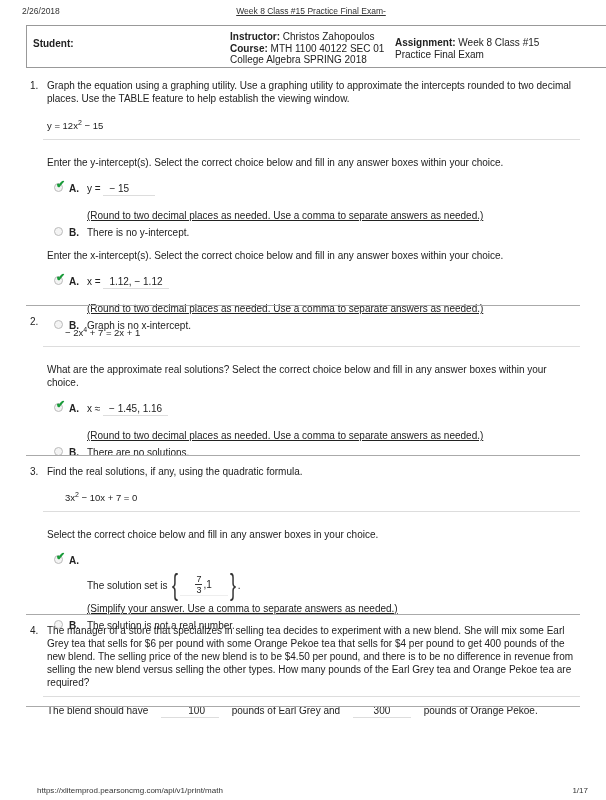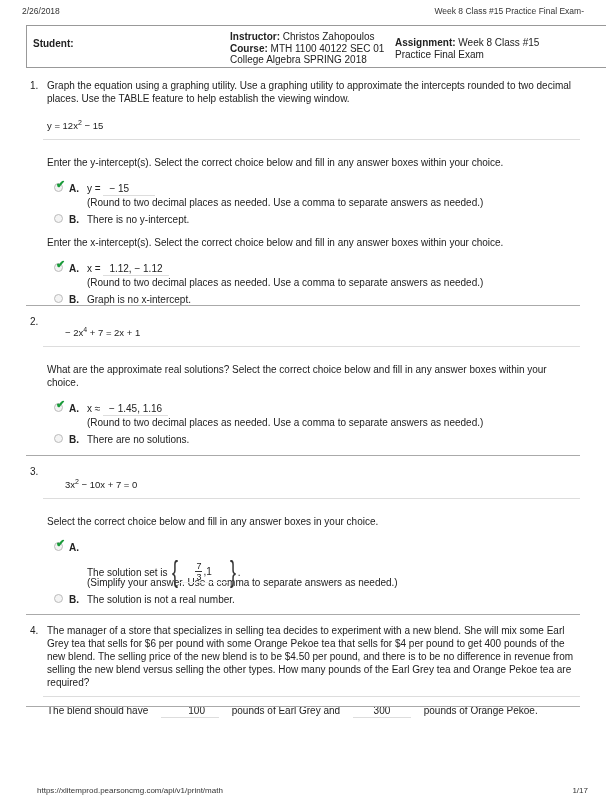--- a/index.html
+++ b/index.html
@@ -1,39 +1,39 @@
 <!DOCTYPE html>
 <html><head>
 <meta charset="utf-8">
 <style>
   html, body { margin: 0; padding: 0; background: #ffffff; }
   body { width: 606px; height: 800px; position: relative; font-family: "Liberation Sans", sans-serif; color: #222; overflow: hidden; }
   .top-header { position: absolute; top: 6px; left: 22px; right: 22px; font-size: 8.5px; color: #333; }
   .top-header .date { position: absolute; left: 0; top: 0; }
-  .top-header .title { position: absolute; left: 16px; right: 0; text-align: right; top: 0; }
+  .top-header .title { position: absolute; left: 16px; right: 0; text-align: center; top: 0; text-decoration: underline; }
   .info-box { position: absolute; top: 25px; left: 26px; width: 596px; height: 43px; border: 1px solid #999; box-sizing: border-box; font-size: 10px; line-height: 11.5px; }
   .info-box .student { position: absolute; left: 6px; top: 12px; font-weight: bold; }
   .info-box .instructor { position: absolute; left: 203px; top: 5px; }
   .info-box .assignment { position: absolute; left: 368px; top: 11px; width: 180px; }
   b { font-weight: bold; }
   .q { position: absolute; left: 26px; width: 554px; font-size: 10px; line-height: 13px; }
   .q .num { position: absolute; left: 4px; top: 0; }
   .q .body { margin-left: 21px; }
   .eq { margin-top: 8px; font-size: 9.5px; }
   .eq sup { font-size: 7px; }
   .sep { border-top: 1px solid #ddd; margin: 7px 0 7px 17px; }
   .qsep { position: absolute; left: 26px; width: 554px; border-top: 1px solid #aaa; }
   .prompt { margin-top: 16px; }
   .choice { position: relative; margin-left: 7px; height: 13px; margin-top: 4px; }
   .choice .radio { position: absolute; left: 0; top: 1px; width: 9px; height: 9px; border-radius: 50%; border: 1px solid #bbb; background: #f4f4f4; box-sizing: border-box; }
   .choice .check { position: absolute; left: 2px; top: -4px; color: #1a9b3a; font-size: 11px; font-weight: bold; }
   .choice .letter { position: absolute; left: 15px; top: 0; font-weight: bold; }
   .choice .content { position: absolute; left: 33px; top: 0; white-space: nowrap; }
   .ansbox { display: inline-block; border-bottom: 1px solid #ddd; padding: 0 6px; min-width: 40px; }
-  .hint { margin-left: 40px; margin-top: 1px; }
+  .hint { margin-left: 40px; margin-top: 14px; text-decoration: underline; }
   .footer { position: absolute; bottom: 14px; left: 22px; right: 18px; font-size: 8px; color: #333; }
   .footer .url { position: absolute; left: 15px; }
   .footer .page { position: absolute; right: 0; }
   .setbox { display: inline-flex; align-items: center; vertical-align: middle; }
   .brace { font-size: 30px; font-weight: 100; line-height: 30px; transform: scaleX(0.6); display: inline-block; color: #333; }
   .frac { display: inline-flex; flex-direction: column; align-items: center; font-size: 9px; line-height: 10px; margin: 0 1px; }
   .frac .n { border-bottom: 1px solid #333; padding: 0 1px; }
   .setinner { display: inline-flex; align-items: center; padding: 0 16px 0 14px; border-bottom: 1px solid #eee; }
 </style>
 </head>
@@ -116,20 +116,21 @@
       <span class="content">There are no solutions.</span>
     </div>
   </div>
 </div>
 
 <div class="qsep" style="top:455px;"></div>
 
 <div class="q" style="top:465px;">
   <span class="num">3.</span>
   <div class="body">
+    <div>Find the real solutions, if any, using the quadratic formula.</div>
     <div class="eq" style="margin-left:18px; margin-top:10px;"><span>3x</span><sup>2</sup><span> − 10x + 7 = 0</span></div>
   </div>
   <div class="sep"></div>
   <div class="body">
     <div class="prompt">Select the correct choice below and fill in any answer boxes in your choice.</div>
     <div class="choice" style="margin-top:13px; height:34px;">
       <span class="radio"></span>
       <span class="check" style="color: rgb(26, 155, 58);">✔</span>
       <span class="letter">A.</span>
       <span class="content" style="top:16px;">

